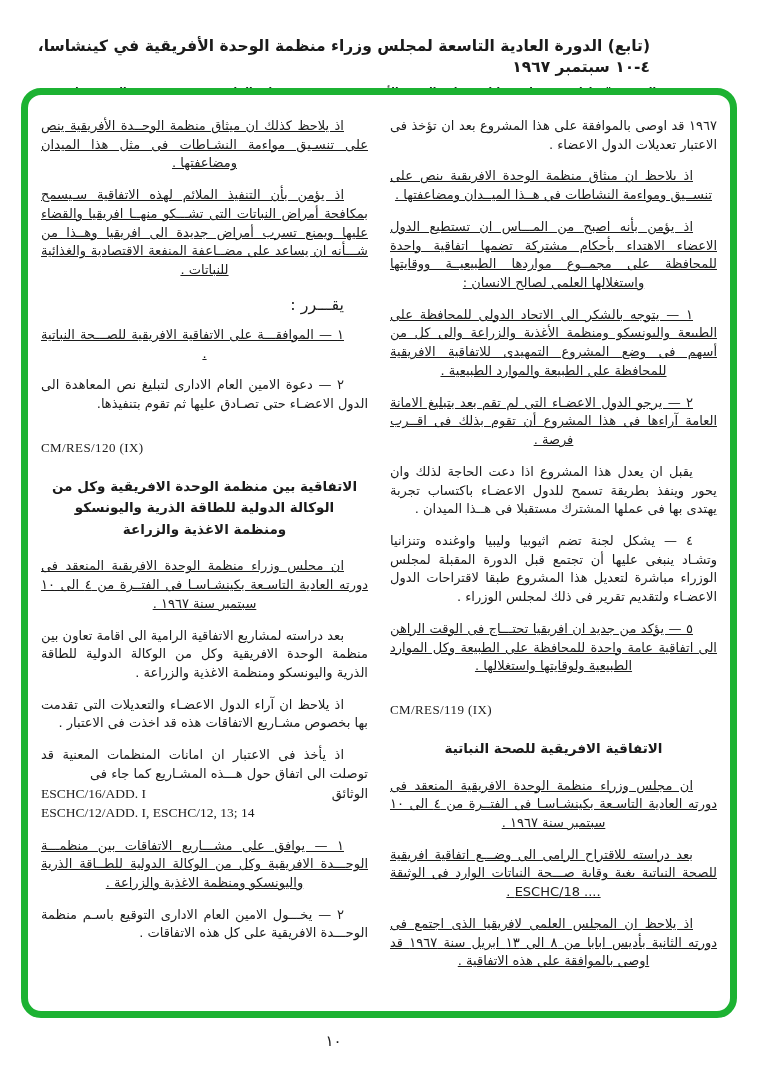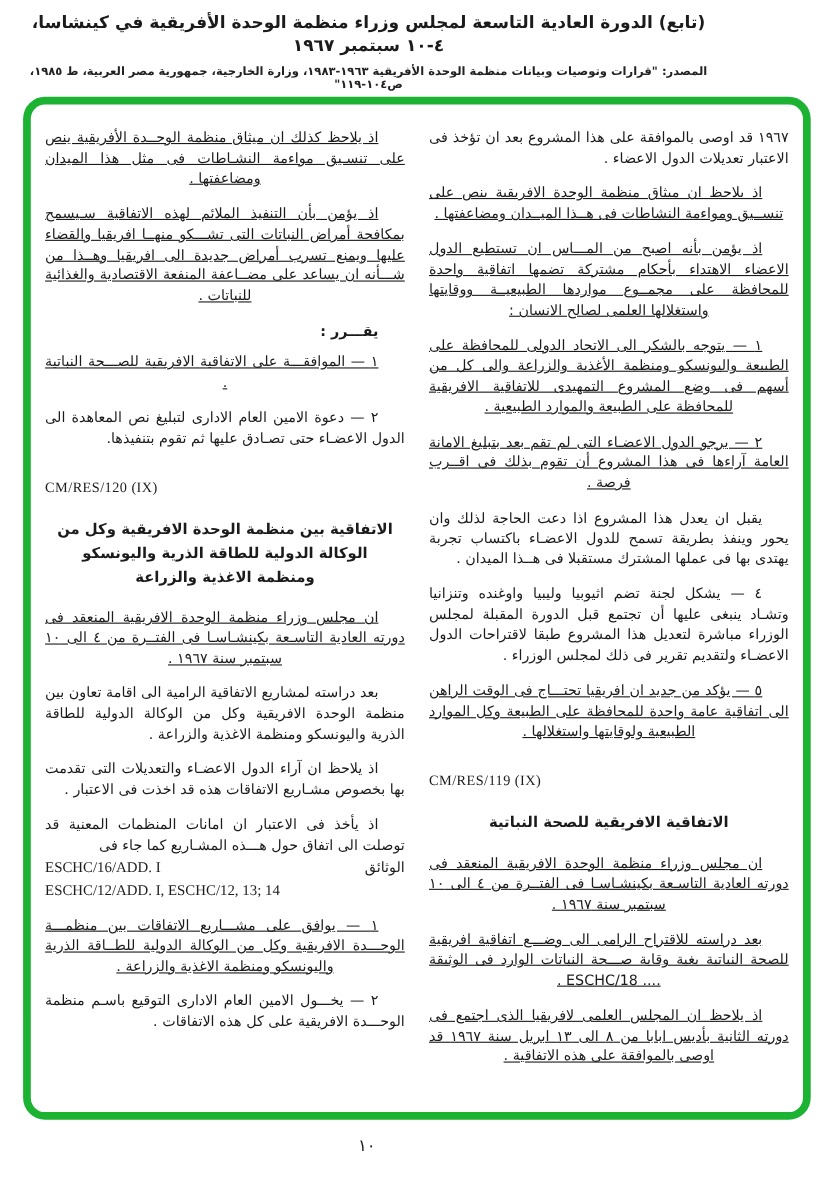--- a/index.html
+++ b/index.html
@@ -6,22 +6,22 @@
   body {
     width: 758px; height: 1078px;
     position: relative;
     background: #ffffff;
     font-family: "DejaVu Sans", sans-serif;
     color: #1b1b1b;
     overflow: hidden;
   }
   .page-header {
     position: absolute;
-    top: 10px; left: 0; width: 670px;
-    text-align: center;
+    top: 36px; left: 0; width: 670px;
+    text-align: right;
     direction: rtl;
   }
   .header-title {
     font-size: 15.5px;
     font-weight: bold;
     line-height: 1.35;
     padding: 0 20px;
   }
   .header-source {
     font-size: 10.5px;
@@ -54,25 +54,24 @@
     line-height: 1.44;
     text-align: justify;
     text-indent: 24px;
     margin: 0 0 13px 0;
   }
   .p.noindent { text-indent: 0; }
   .p.tlc { text-align-last: center; text-decoration: underline; }
   .p.mb0 { margin-bottom: 0; }
   .decree {
     direction: rtl;
-    font-size: 13px;
+    font-size: 16px;
     line-height: 1.44;
     text-indent: 24px;
     margin: 2px 0 10px 0;
-    font-weight: bold;
   }
   .docref {
     direction: ltr;
     text-align: left;
     font-family: "Liberation Serif", serif;
     font-size: 13px;
     letter-spacing: 0.4px;
     margin: 26px 0 20px 0;
   }
   .heading {

